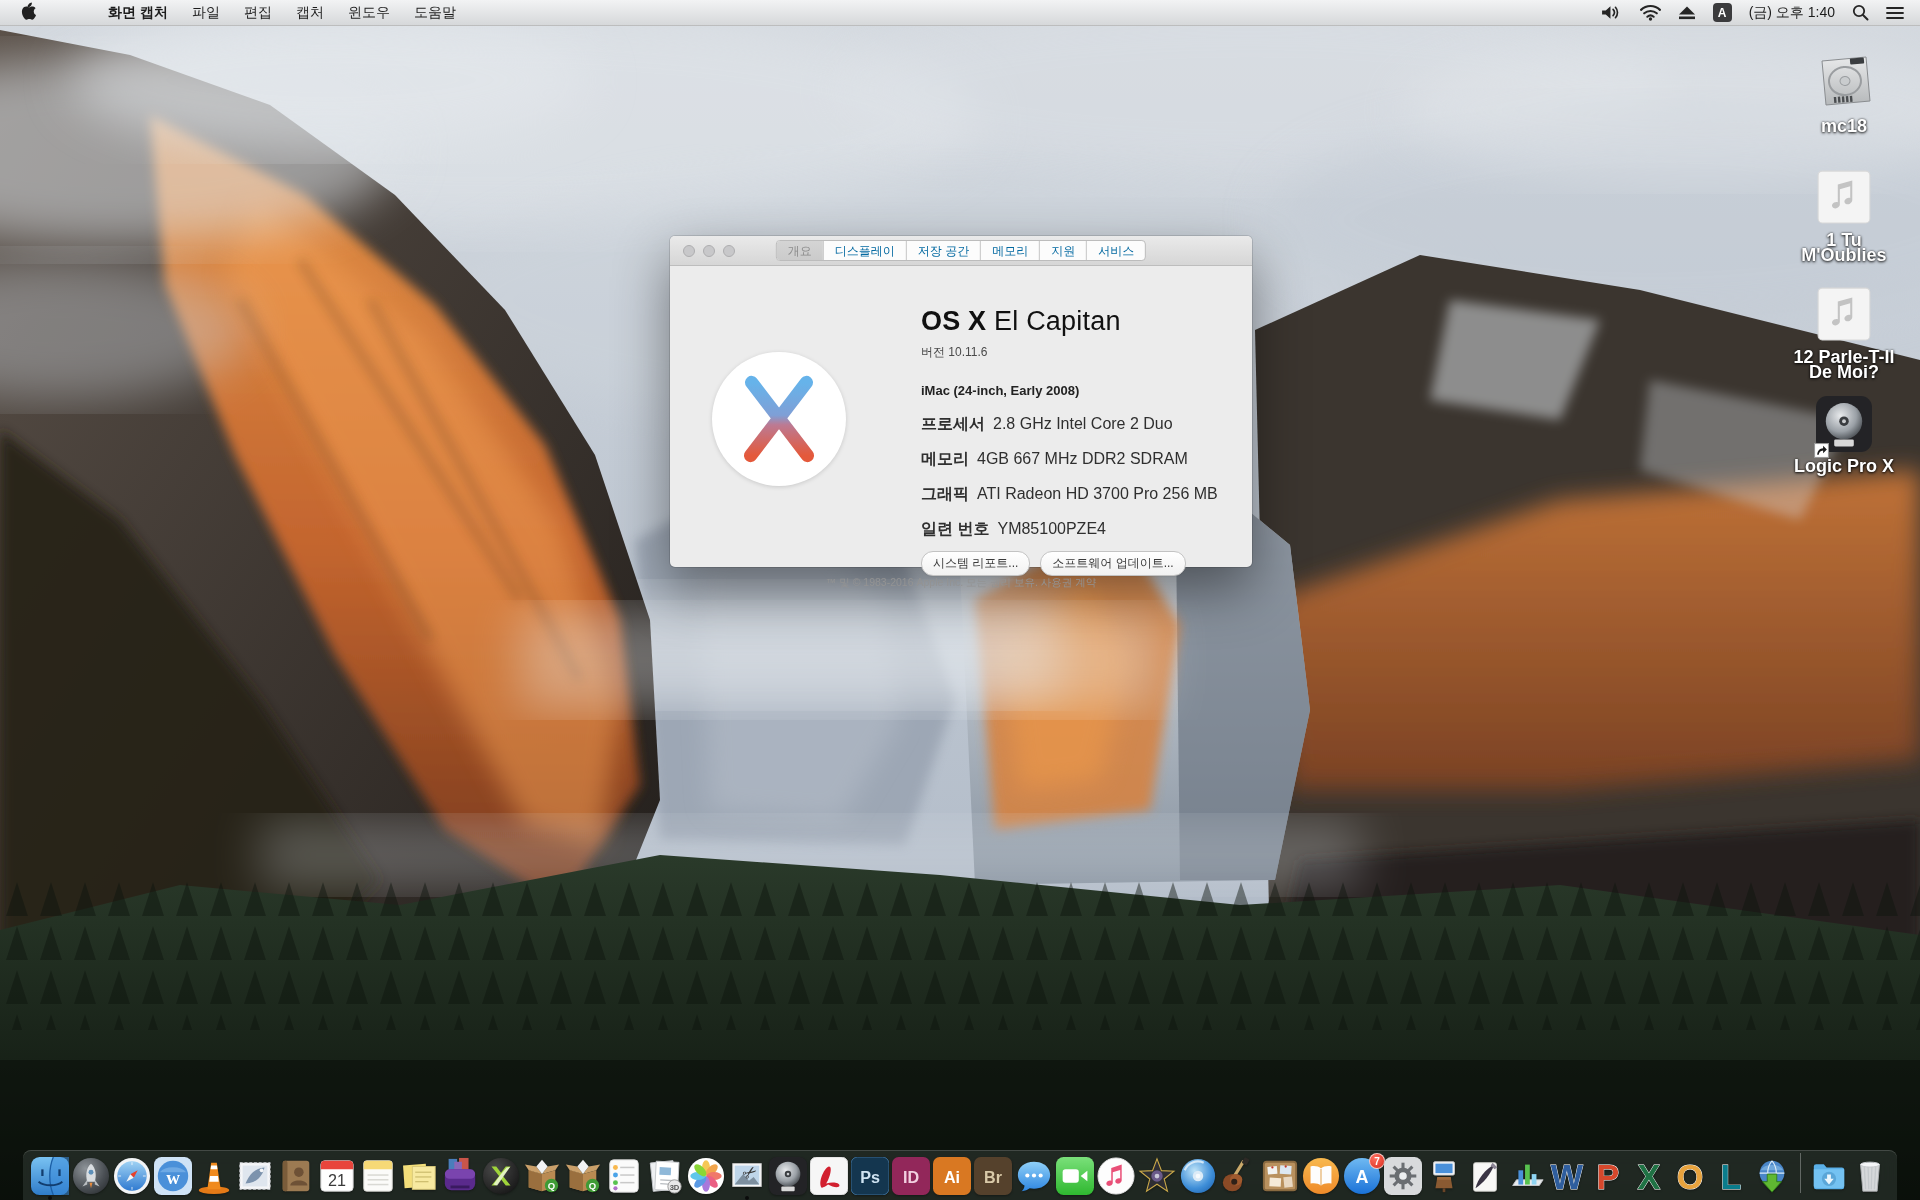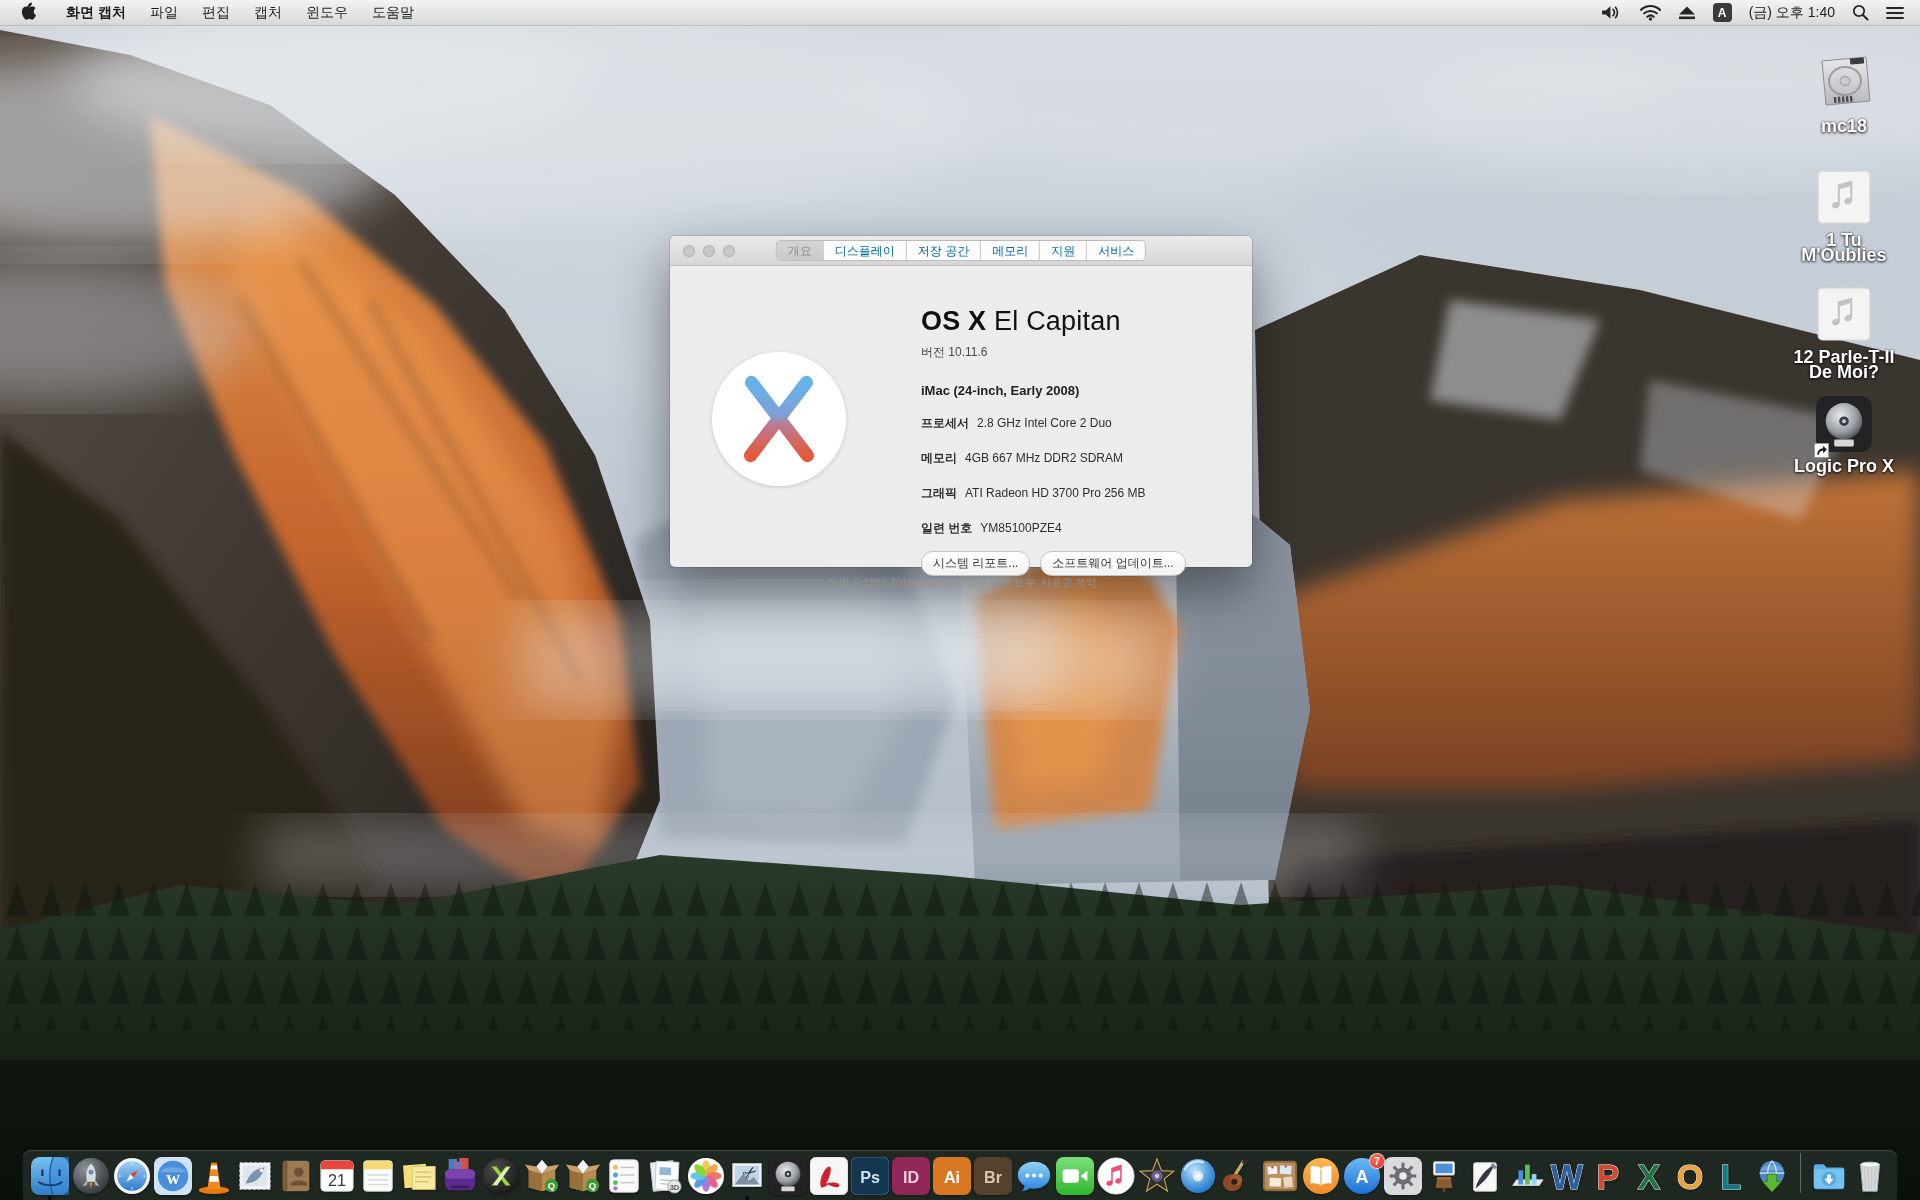--- a/index.html
+++ b/index.html
@@ -7,21 +7,21 @@
     font-family:"Liberation Sans", sans-serif; }
   .stage { position:relative; width:1920px; height:1200px; overflow:hidden; }
 
   
   .wallpaper { position:absolute; inset:0; width:100%; height:100%; z-index:0; }
 
   
   .menubar { position:absolute; top:0; left:0; right:0; height:26px; z-index:50;
     background:linear-gradient(#f2f3f4,#d6d8da); border-bottom:1px solid rgba(0,0,0,.22);
     display:flex; align-items:center; font-size:14px; color:#1c1c1c; }
-  .mb-left { display:flex; align-items:center; height:100%; }
+  .mb-left { display:flex; align-items:center; height:100%;gap:42px; }
   .apple-menu { padding:0 18px 0 20px; display:flex; align-items:center; height:100%; cursor:default; }
   .mb-item { padding:0 12px; height:100%; display:flex; align-items:center; white-space:nowrap; }
   .mb-item.app-name { font-weight:700; }
   .mb-right { margin-left:auto; display:flex; align-items:center; gap:17px; padding-right:16px; height:100%; }
   .status-icon { display:flex; align-items:center; }
   .input-badge { width:19px; height:19px; background:#3b3b3d; border-radius:4px; color:#fff;
     font-size:12px; font-weight:700; display:flex; align-items:center; justify-content:center; }
   .clock { font-size:14px; white-space:nowrap; }
 
   
@@ -47,21 +47,21 @@
   .seg.selected { background:linear-gradient(#d4d4d4,#cbcbcb); color:#8c8c8c; }
   .win-body { position:relative; height:384px; }
   .elcap-logo { position:absolute; left:40px; top:84px; width:138px; height:138px;
     filter:drop-shadow(0 1px 2px rgba(0,0,0,.15)); }
   .info { position:absolute; left:251px; top:40px; width:310px; color:#2f2f2f; }
   .os-title { font-size:27px; font-weight:400; color:#111; letter-spacing:.2px; }
   .os-title b { font-weight:700; }
   .os-version { margin-top:7px; font-size:12px; color:#4a4a4a; }
   .model { margin-top:22px; font-size:13px; font-weight:700; color:#222; }
   .specs { margin-top:4px; }
-  .spec-row { font-size:12px; line-height:19px; white-space:nowrap;margin-top:16px; }
+  .spec-row { font-size:16px; line-height:19px; white-space:nowrap;margin-top:16px; }
   .spec-row .sl { font-weight:700; margin-right:8px; }
   .btn-row { margin-top:13px; display:flex; gap:10px; }
   .push-btn { font-size:12px; color:#3a3a3a; background:linear-gradient(#ffffff,#f1f1f1);
     border:1px solid #c3c3c3; border-radius:12px; padding:3px 11px; box-shadow:0 1px 1px rgba(0,0,0,.05); }
   .win-footer { position:absolute; left:0; right:0; top:310px; text-align:center;
     font-size:10.5px; color:#939393; }
 
   
   .dock { position:absolute; left:50%; transform:translateX(-50%); bottom:0; z-index:40;
     height:50px; border-radius:8px 8px 0 0; background:rgba(52,62,56,.52);

